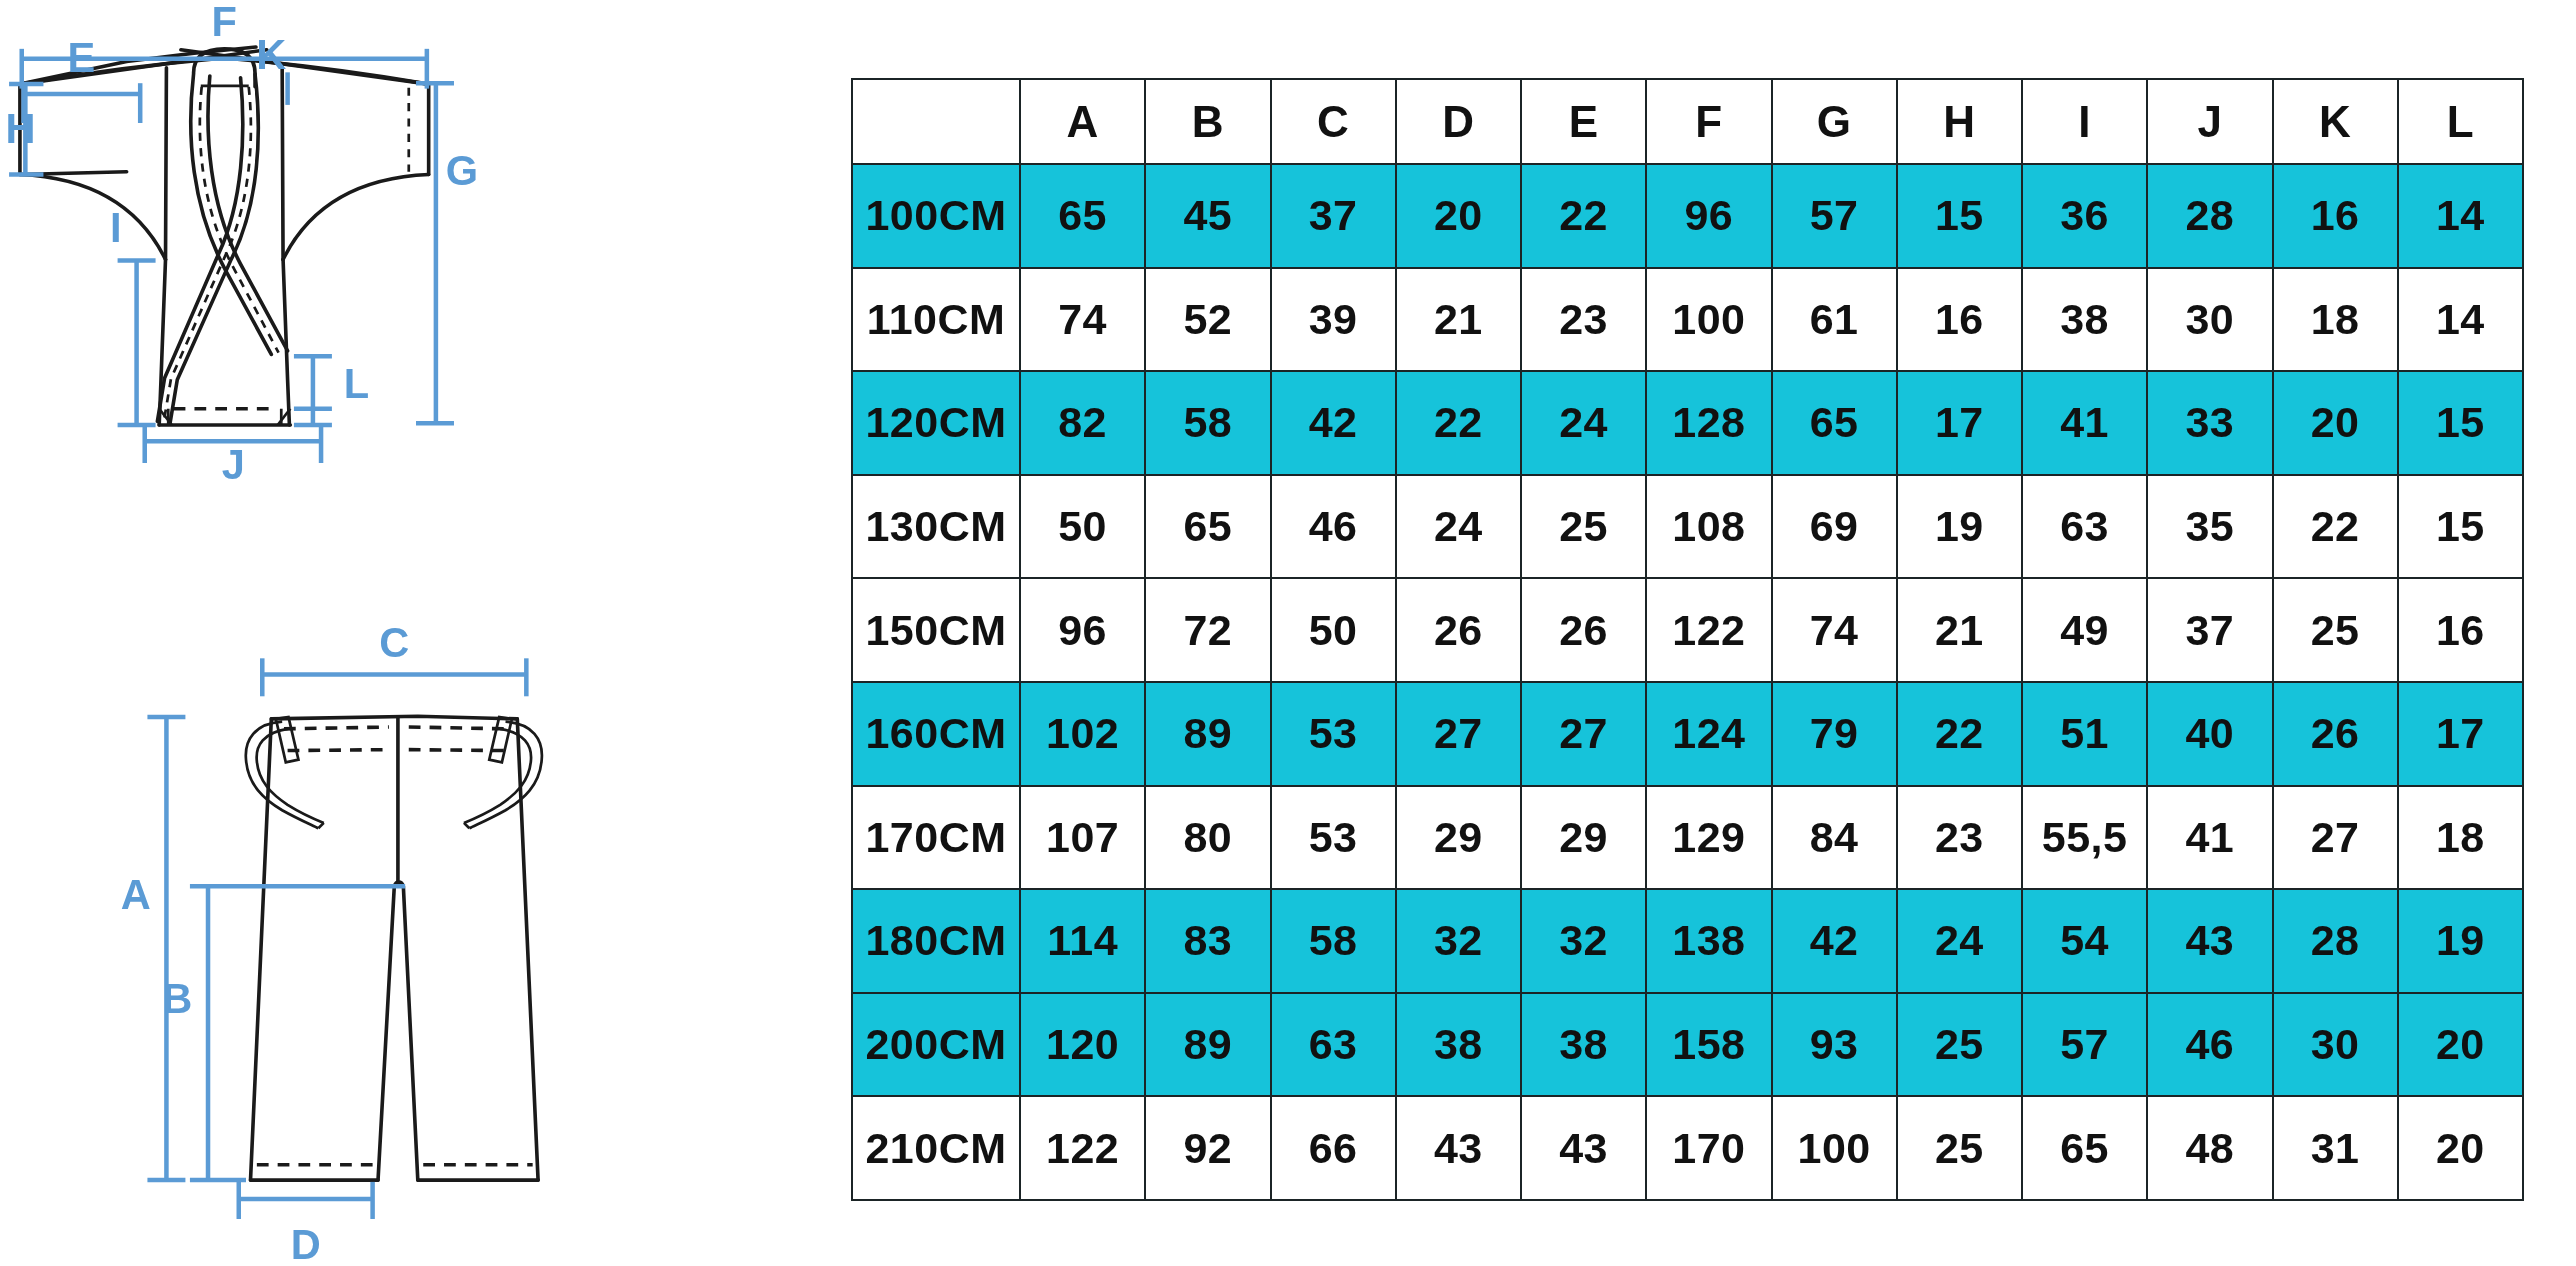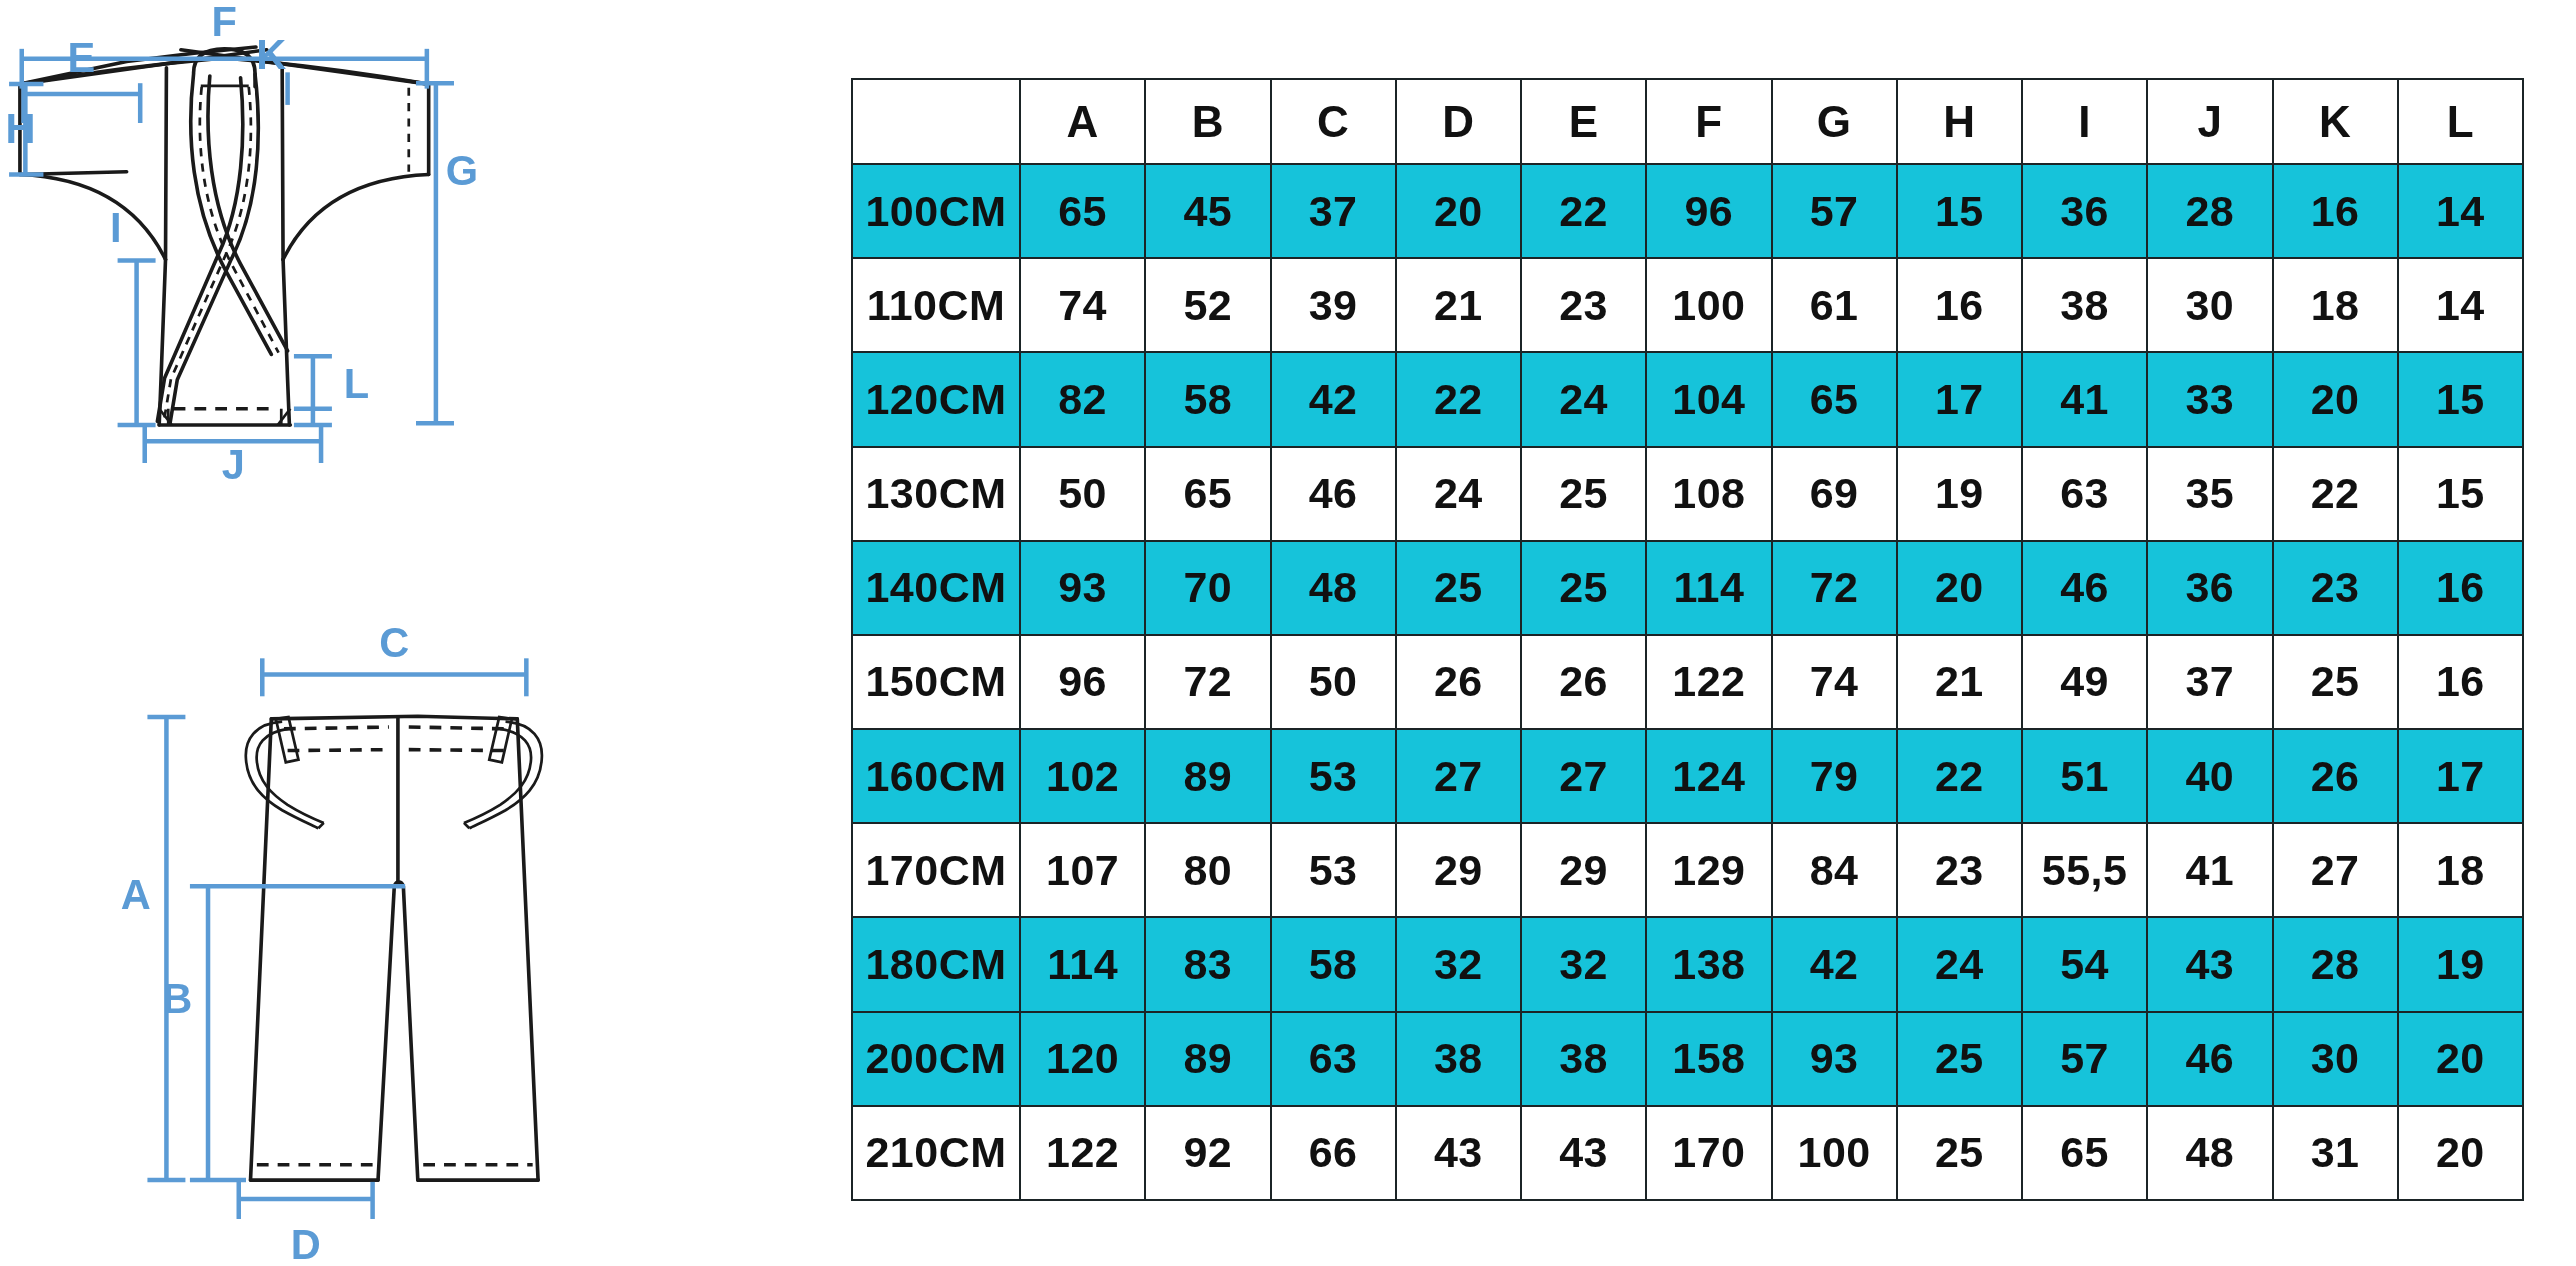--- a/index.html
+++ b/index.html
@@ -293,21 +293,21 @@
             <td>18</td>
             <td>14</td>
           </tr>
           <tr class="alt">
             <td class="size-label">120CM</td>
             <td>82</td>
             <td>58</td>
             <td>42</td>
             <td>22</td>
             <td>24</td>
-            <td>104</td>
+            <td>128</td>
             <td>65</td>
             <td>17</td>
             <td>41</td>
             <td>33</td>
             <td>20</td>
             <td>15</td>
           </tr>
           <tr class="plain">
             <td class="size-label">130CM</td>
             <td>50</td>
@@ -316,35 +316,20 @@
             <td>24</td>
             <td>25</td>
             <td>108</td>
             <td>69</td>
             <td>19</td>
             <td>63</td>
             <td>35</td>
             <td>22</td>
             <td>15</td>
           </tr>
-          <tr class="alt">
-            <td class="size-label">140CM</td>
-            <td>93</td>
-            <td>70</td>
-            <td>48</td>
-            <td>25</td>
-            <td>25</td>
-            <td>114</td>
-            <td>72</td>
-            <td>20</td>
-            <td>46</td>
-            <td>36</td>
-            <td>23</td>
-            <td>16</td>
-          </tr>
           <tr class="plain">
             <td class="size-label">150CM</td>
             <td>96</td>
             <td>72</td>
             <td>50</td>
             <td>26</td>
             <td>26</td>
             <td>122</td>
             <td>74</td>
             <td>21</td>

